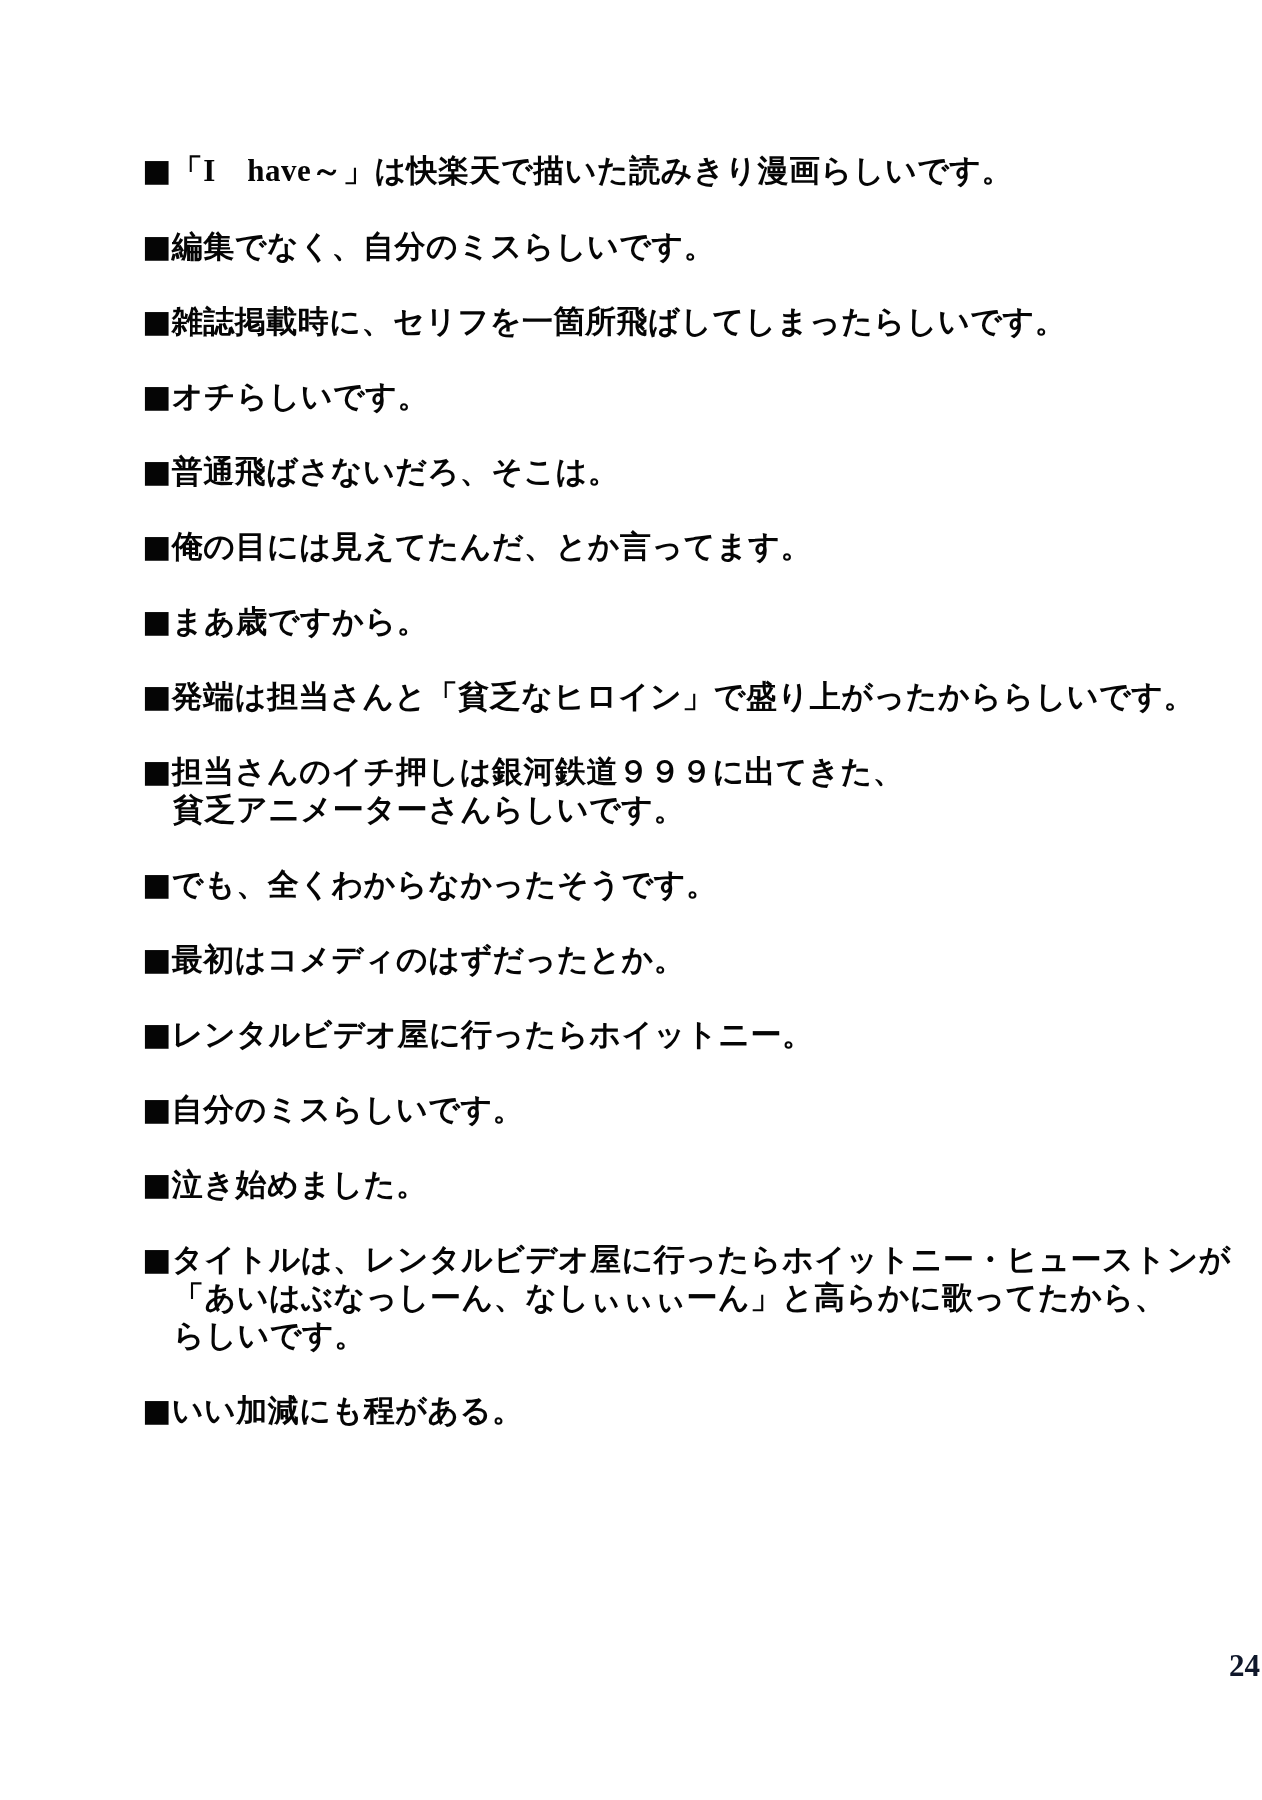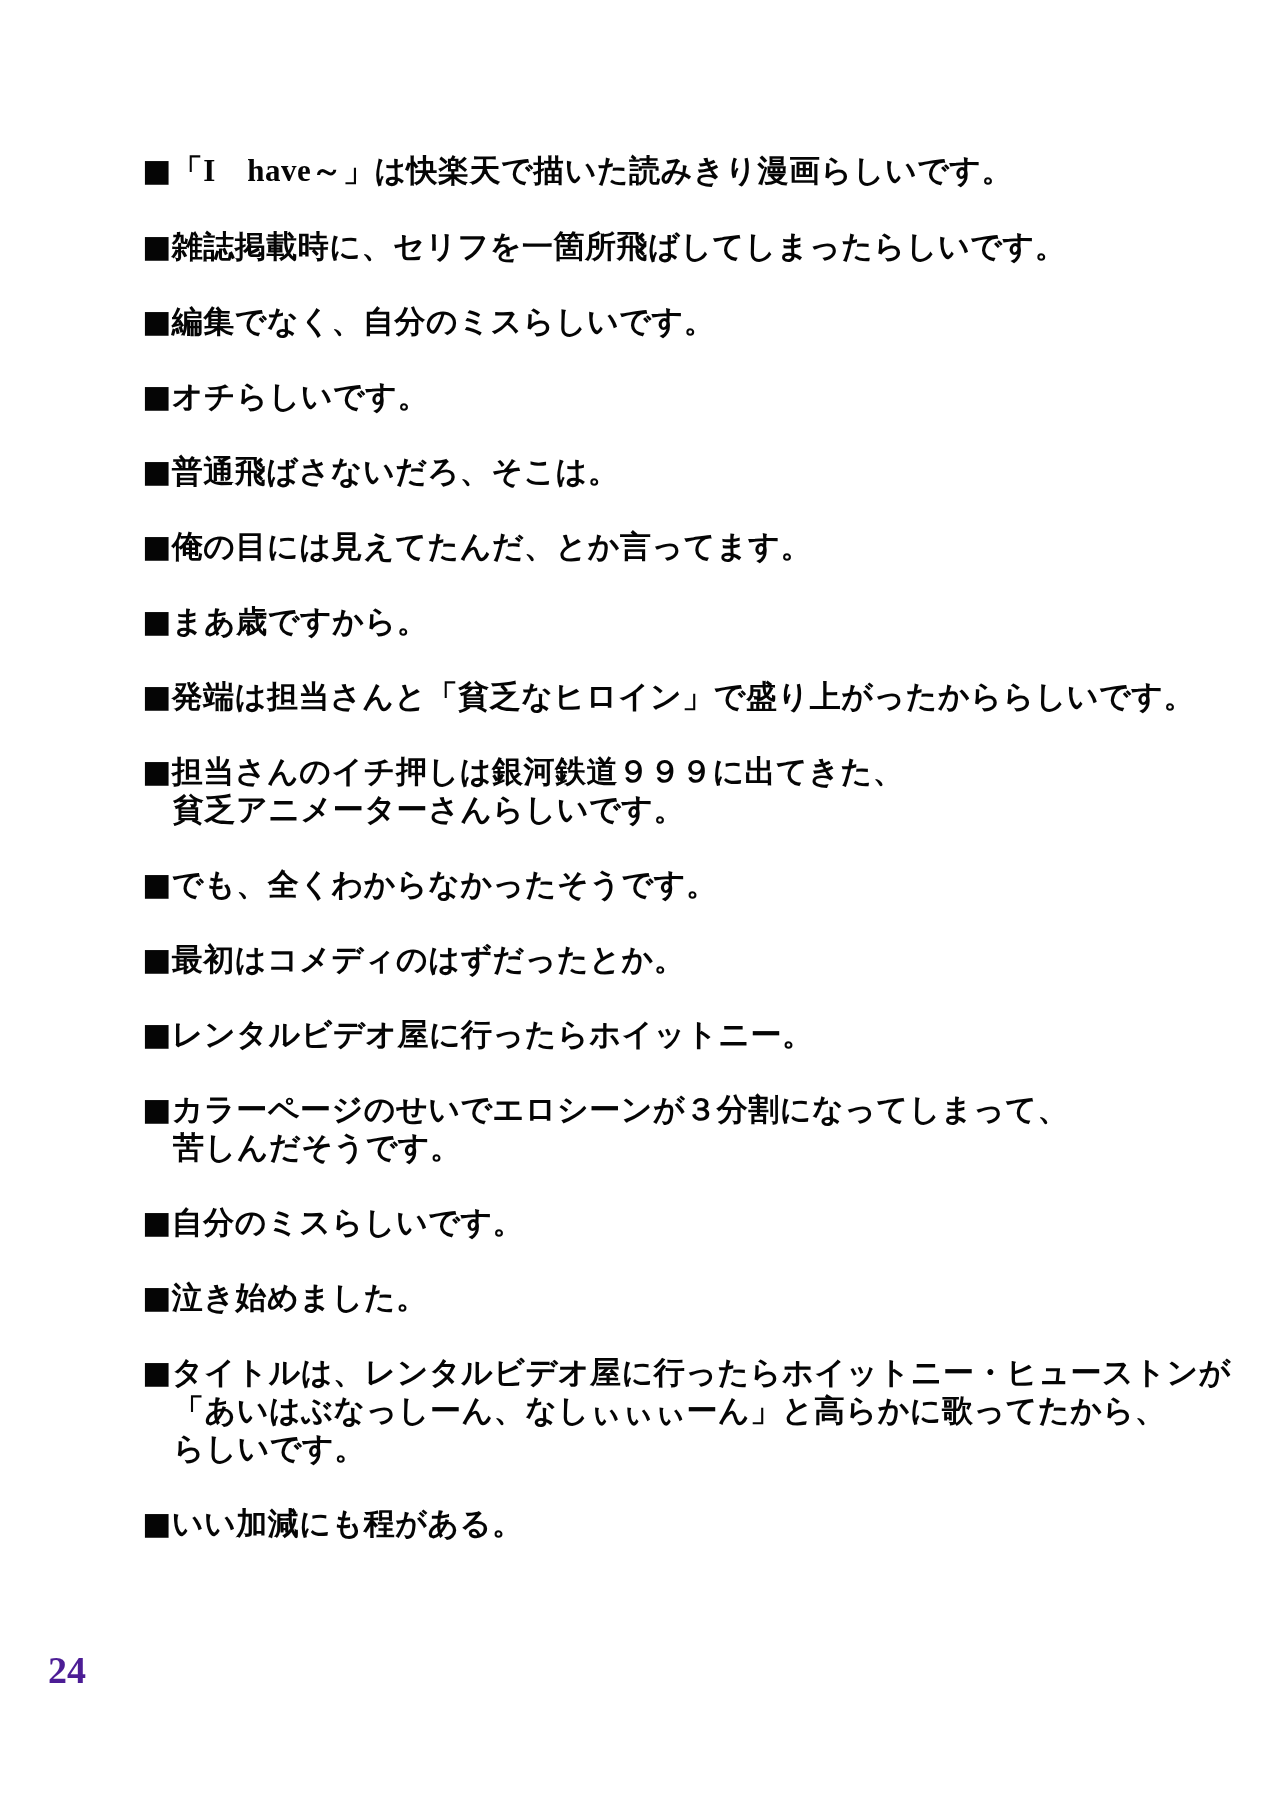--- a/index.html
+++ b/index.html
@@ -40,44 +40,44 @@
   }
   .latin {
     font-family: "Liberation Serif", "DejaVu Serif", serif;
     font-weight: 700;
   }
   .page-number {
     position: absolute;
     left: 0;
     top: 1648px;
     width: 1212px;
-    text-align: left;
+    text-align: right;
     font-family: "Liberation Serif", "DejaVu Serif", serif;
     font-weight: 700;
-    font-size: 38px;
-    color: #4c1d95;
+    font-size: 31px;
+    color: #0f172a;
   }
 </style>
 </head>
 <body>
 
 <div class="page">
 
   <main class="content">
 
     <p class="bullet">
       <span class="bl first"><span>■「</span><span class="latin">I　have～</span><span>」は快楽天で描いた読みきり漫画らしいです。</span></span>
     </p>
 
     <p class="bullet">
-      <span class="bl first">■雑誌掲載時に、セリフを一箇所飛ばしてしまったらしいです。</span>
+      <span class="bl first">■編集でなく、自分のミスらしいです。</span>
     </p>
 
     <p class="bullet">
-      <span class="bl first">■編集でなく、自分のミスらしいです。</span>
+      <span class="bl first">■雑誌掲載時に、セリフを一箇所飛ばしてしまったらしいです。</span>
     </p>
 
     <p class="bullet">
       <span class="bl first">■オチらしいです。</span>
     </p>
 
     <p class="bullet">
       <span class="bl first">■普通飛ばさないだろ、そこは。</span>
     </p>
 
@@ -103,24 +103,20 @@
     </p>
 
     <p class="bullet">
       <span class="bl first">■最初はコメディのはずだったとか。</span>
     </p>
 
     <p class="bullet">
       <span class="bl first">■レンタルビデオ屋に行ったらホイットニー。</span>
     </p>
 
-    <p class="bullet">
-      <span class="bl first">■カラーページのせいでエロシーンが３分割になってしまって、</span>
-      <span class="bl">苦しんだそうです。</span>
-    </p>
 
     <p class="bullet">
       <span class="bl first">■自分のミスらしいです。</span>
     </p>
 
     <p class="bullet">
       <span class="bl first">■泣き始めました。</span>
     </p>
 
     <p class="bullet">

